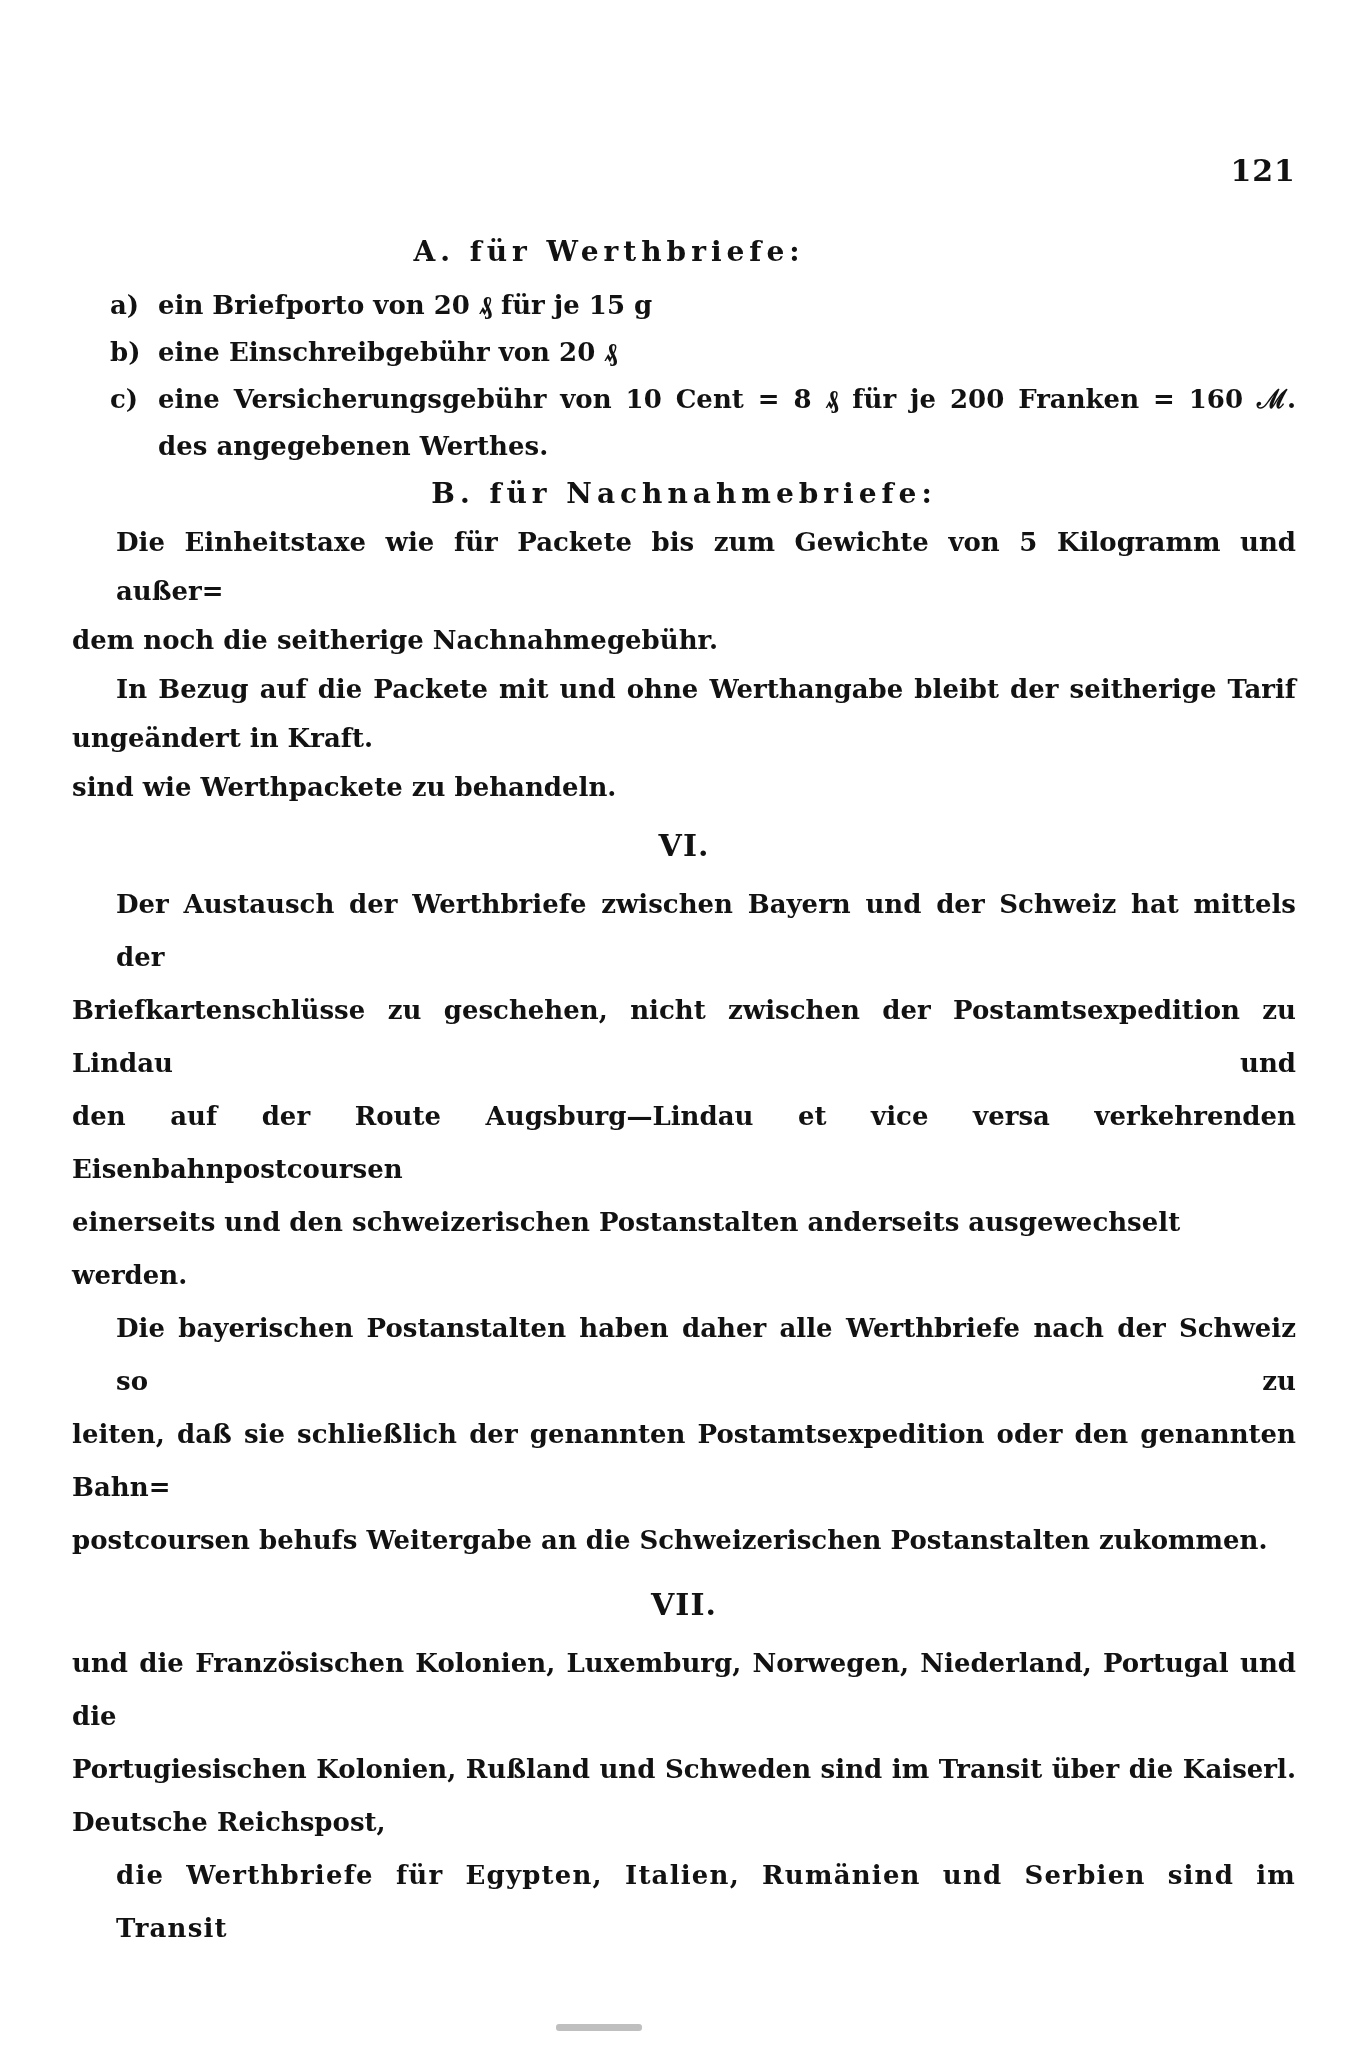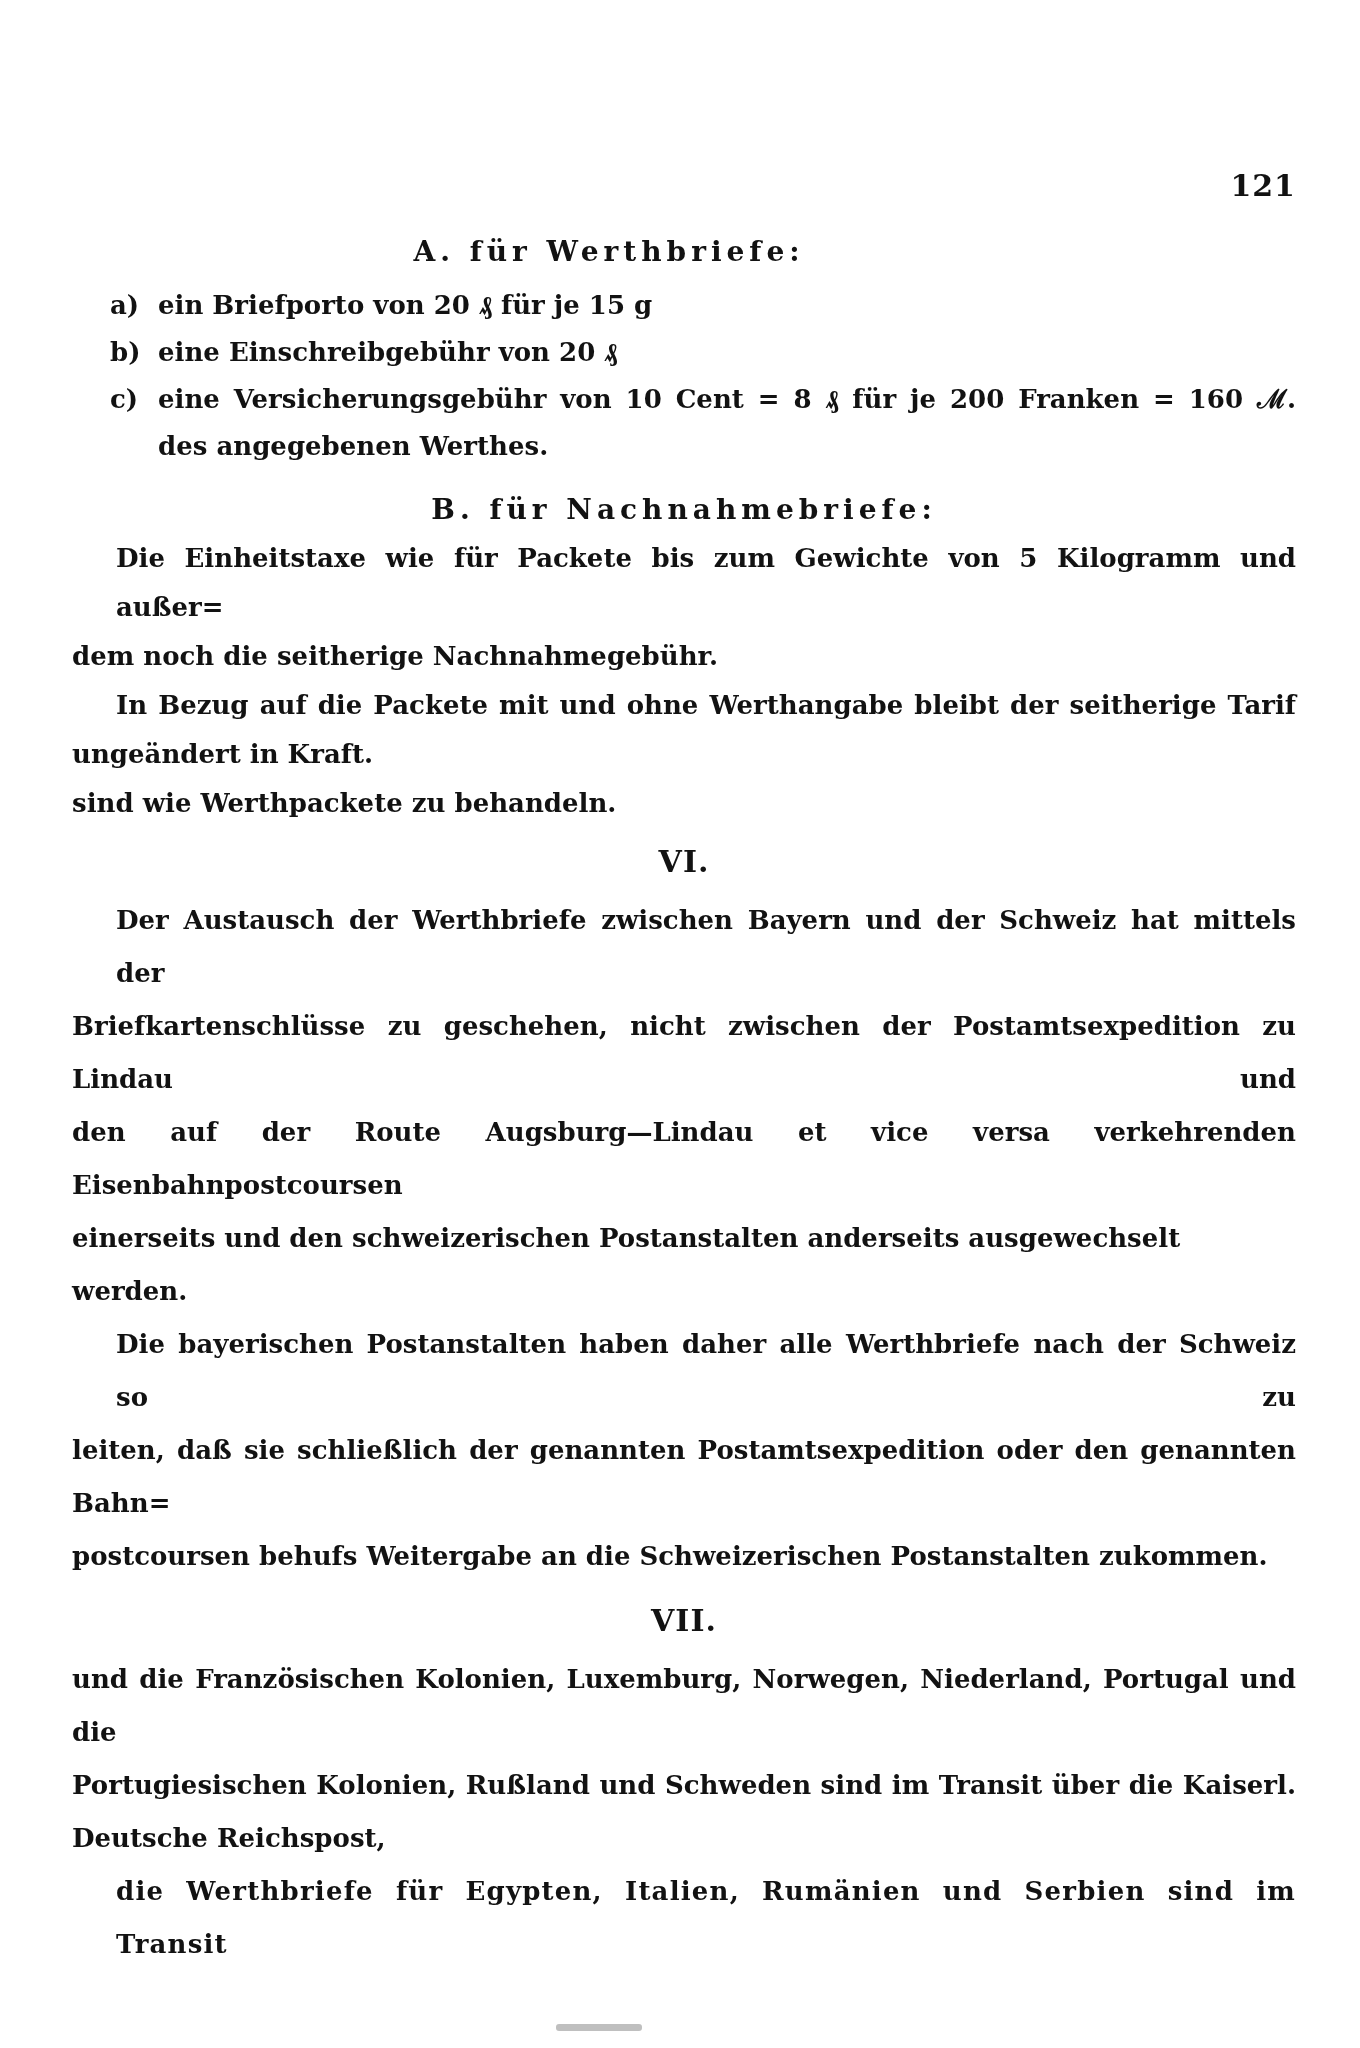--- a/index.html
+++ b/index.html
@@ -2,27 +2,27 @@
 <html><head>
 <meta charset="utf-8">
 <style>
   html, body { margin:0; padding:0; background:#ffffff; }
   .page {
     position:relative; width:1360px; height:2048px; overflow:hidden;
     background:#ffffff; color:#121212;
     font-family:"DejaVu Serif","Liberation Serif",serif; font-weight:700;
     -webkit-font-smoothing:antialiased;
   }
-  .pagenum { position:absolute; top:168px; right:64px; font-size:30px; letter-spacing:1px; }
+  .pagenum { position:absolute; top:153px; right:64px; font-size:30px; letter-spacing:1px; }
   .content { position:absolute; left:72px; top:228px; width:1224px; }
 
   .h { text-align:center; font-size:28px; line-height:48px; }
   .h-frak { letter-spacing:5px; }
   .h-a { padding-right:150px; }
-  .h-b { margin-top:16px; }
+  .h-b { }
   .h-roman { font-size:30px; letter-spacing:1px; }
   .h-vi { margin-top:10px; margin-bottom:8px; }
   .h-vii { margin-top:14px; margin-bottom:8px; }
 
   .items { margin-top:6px; }
   .item { display:flex; padding-left:38px; font-size:26px; line-height:47px; }
   .ilabel { flex:none; width:48px; }
   .itext { flex:1; }
   .cont { padding-left:86px; font-size:26px; line-height:47px; }
 

